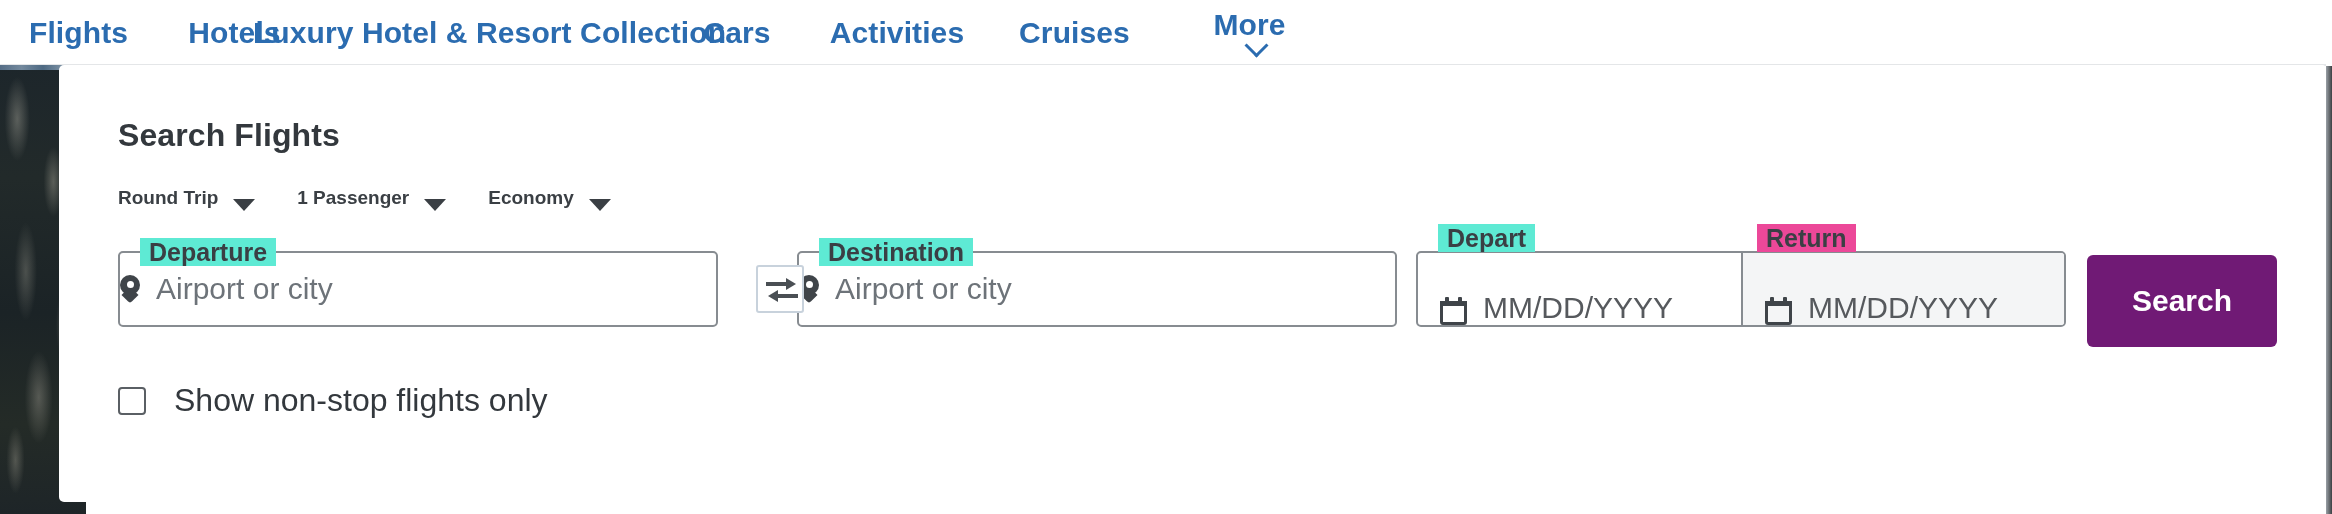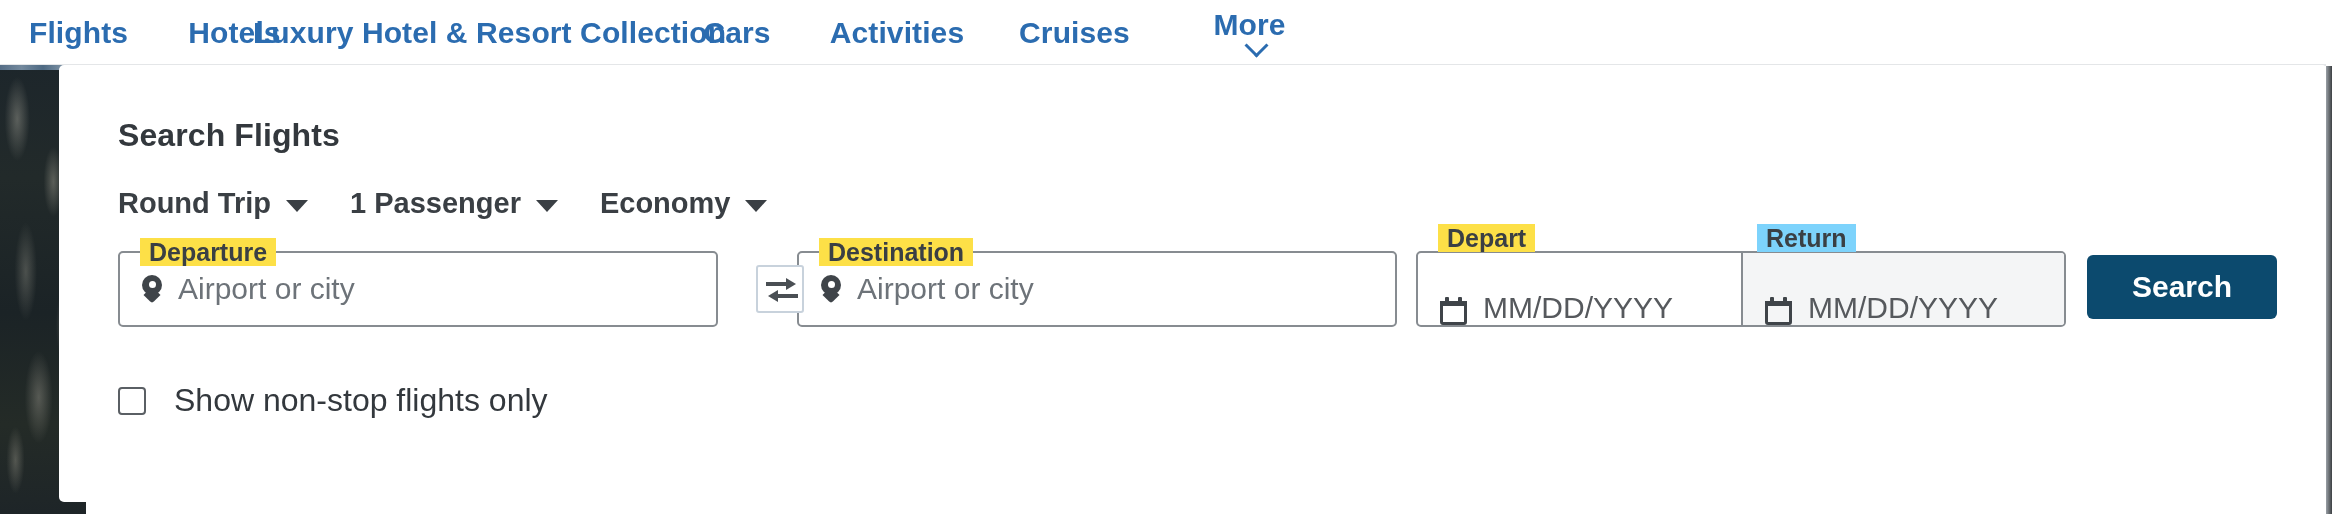--- a/index.html
+++ b/index.html
@@ -115,22 +115,22 @@
   
   .opt-row {
     position: absolute;
     left: 59px;
     top: 122px;
     display: flex;
     align-items: center;
   }
   .opt {
     display: flex;
-    align-items: center;
-    font-size: 29px;
+    align-items: flex-end;
+    font-size: 19px;
     font-weight: 700;
     color: #3a3f44;
     cursor: pointer;
     white-space: nowrap;
   }
   .opt + .opt { margin-left: 42px; }
   .opt .tri {
     width: 0; height: 0;
     margin-left: 15px;
     border-left: 11px solid transparent;
@@ -154,33 +154,32 @@
     height: 76px;
     border: 2px solid #878c91;
     border-radius: 5px;
     background: transparent;
   }
   .legend {
     position: absolute;
     top: -15px;
     left: 20px;
     padding: 0 9px;
-    background: #fde047;
+    background: #5eead4;
     font-size: 25px;
     font-weight: 700;
     color: #3a3f44;
     line-height: 28px;
     white-space: nowrap;
   }
   .field-inner {
     position: absolute;
     inset: 0;
     display: flex;
     align-items: center;
-    padding-left: 22px;
   }
   .ph {
     font-size: 30px;
     color: #6d7379;
     margin-left: 16px;
     white-space: nowrap;
     font-weight: 400;
   }
 
   
@@ -274,36 +273,36 @@
     align-items: flex-end;
     padding-left: 22px;
   }
   .date-row { display: flex; height: 100%; }
   .date-half.return {
     background: #f4f5f6;
     border-left: 2px solid #878c91;
     border-radius: 0 3px 3px 0;
   }
   .date-half .legend { top: -29px; }
-  .date-half.return .legend { background: #7dd3fc; left: 14px; }
+  .date-half.return .legend { background: #ec4899; left: 14px; }
   .date-ph {
     font-size: 30px;
     color: #56595d;
     margin-left: 16px;
     white-space: nowrap;
   }
 
   
   .search-btn {
     position: absolute;
     left: 2028px;
     top: 4px;
     width: 190px;
-    height: 64px;
-    background: #0c4a6e;
+    height: 92px;
+    background: #701a75;
     border: none;
     border-radius: 6px;
     color: #ffffff;
     font-family: "Liberation Sans", sans-serif;
     font-size: 30px;
     font-weight: 700;
     cursor: pointer;
   }
 
   

